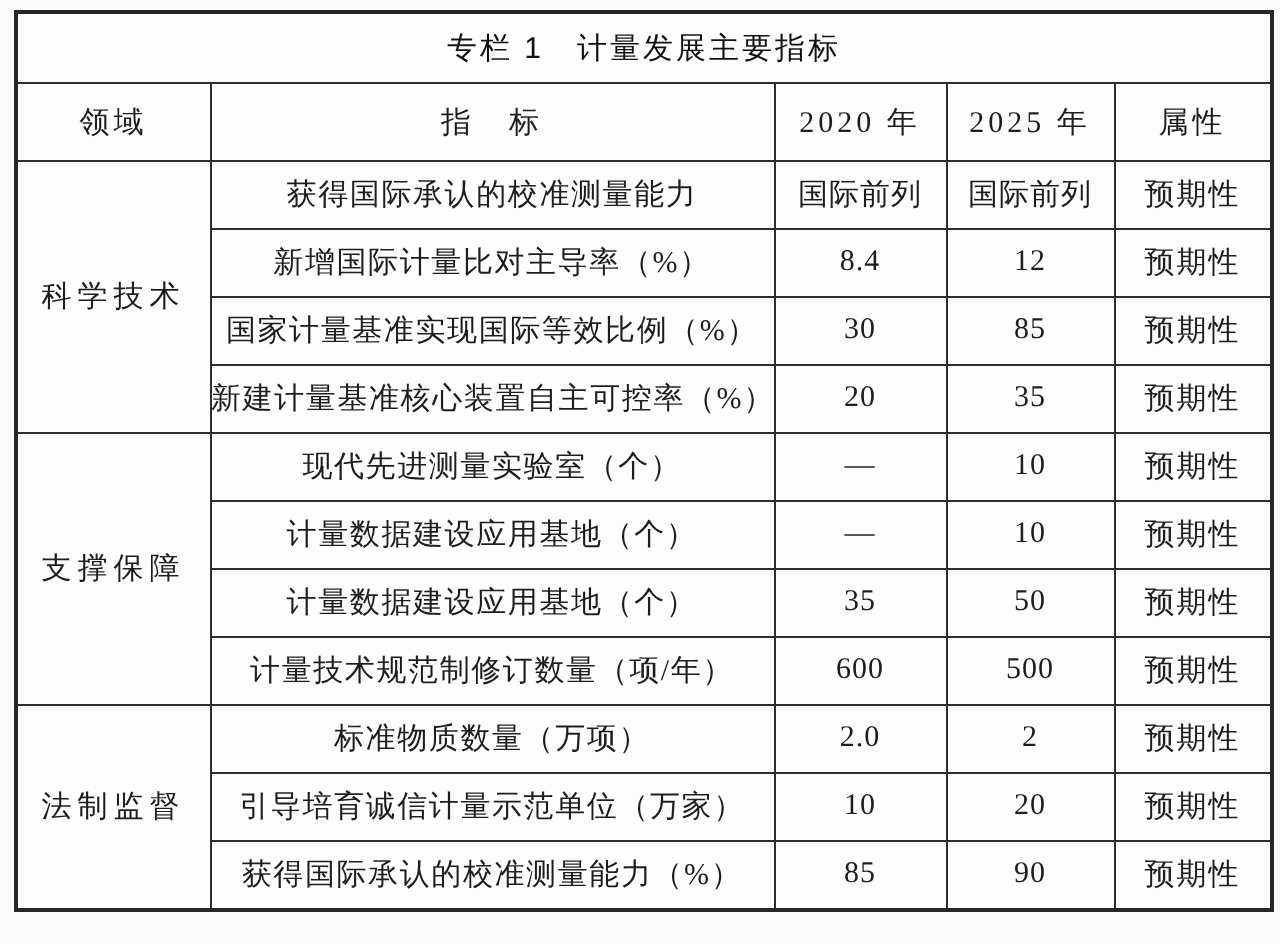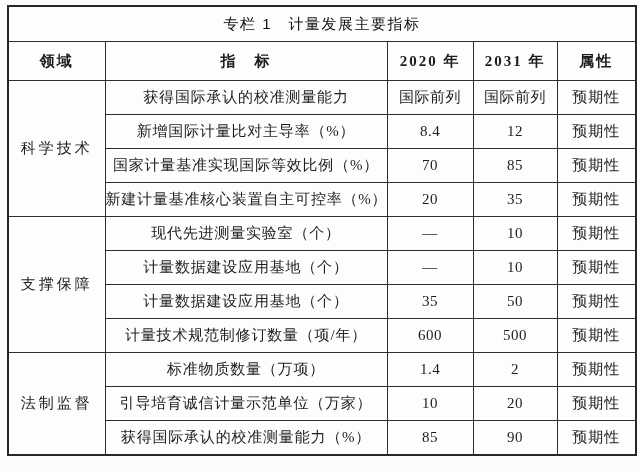--- a/index.html
+++ b/index.html
@@ -33,21 +33,21 @@
     white-space: nowrap;
   }
   .title-cell {
     height: 34px;
     font-family: "Liberation Sans", sans-serif;
     font-weight: bold;
     font-size: 17.5px;
     letter-spacing: 1.5px;
     color: #111;
   }
-  .header-row td { height: 38px; letter-spacing: 2px; font-weight: bold; }
+  .header-row td { height: 38px; letter-spacing: 2px; }
   .data-row td { height: 33px; }
   .group-cell { letter-spacing: 3px; }
   .indicator-cell {
     text-align: left;
     padding-left: 12px;
     letter-spacing: 0.8px;
   }
   .value-cell { letter-spacing: 0.5px; font-family: Liberation Serif, serif; }
   .attr-cell { letter-spacing: 1px; }
 </style>
@@ -66,40 +66,40 @@
 
     <tbody>
         <tr>
       <td class="title-cell" colspan="5">专栏 1　计量发展主要指标</td>
     </tr>
 
     <tr class="header-row">
       <td>领域</td>
       <td>指　标</td>
       <td>2020 年</td>
-      <td>2031 年</td>
+      <td>2025 年</td>
       <td>属性</td>
     </tr>
 
     <tr class="data-row">
       <td class="group-cell" rowspan="4">科学技术</td>
       <td class="indicator-cell">获得国际承认的校准测量能力</td>
       <td class="value-cell">国际前列</td>
       <td class="value-cell">国际前列</td>
       <td class="attr-cell">预期性</td>
     </tr>
     <tr class="data-row">
       <td class="indicator-cell">新增国际计量比对主导率（%）</td>
       <td class="value-cell">8.4</td>
       <td class="value-cell">12</td>
       <td class="attr-cell">预期性</td>
     </tr>
     <tr class="data-row">
       <td class="indicator-cell">国家计量基准实现国际等效比例（%）</td>
-      <td class="value-cell">70</td>
+      <td class="value-cell">30</td>
       <td class="value-cell">85</td>
       <td class="attr-cell">预期性</td>
     </tr>
     <tr class="data-row">
       <td class="indicator-cell">新建计量基准核心装置自主可控率（%）</td>
       <td class="value-cell">20</td>
       <td class="value-cell">35</td>
       <td class="attr-cell">预期性</td>
     </tr>
 
@@ -125,21 +125,21 @@
     <tr class="data-row">
       <td class="indicator-cell">计量技术规范制修订数量（项/年）</td>
       <td class="value-cell">600</td>
       <td class="value-cell">500</td>
       <td class="attr-cell">预期性</td>
     </tr>
 
     <tr class="data-row">
       <td class="group-cell" rowspan="3">法制监督</td>
       <td class="indicator-cell">标准物质数量（万项）</td>
-      <td class="value-cell">1.4</td>
+      <td class="value-cell">2.0</td>
       <td class="value-cell">2</td>
       <td class="attr-cell">预期性</td>
     </tr>
     <tr class="data-row">
       <td class="indicator-cell">引导培育诚信计量示范单位（万家）</td>
       <td class="value-cell">10</td>
       <td class="value-cell">20</td>
       <td class="attr-cell">预期性</td>
     </tr>
     <tr class="data-row">

